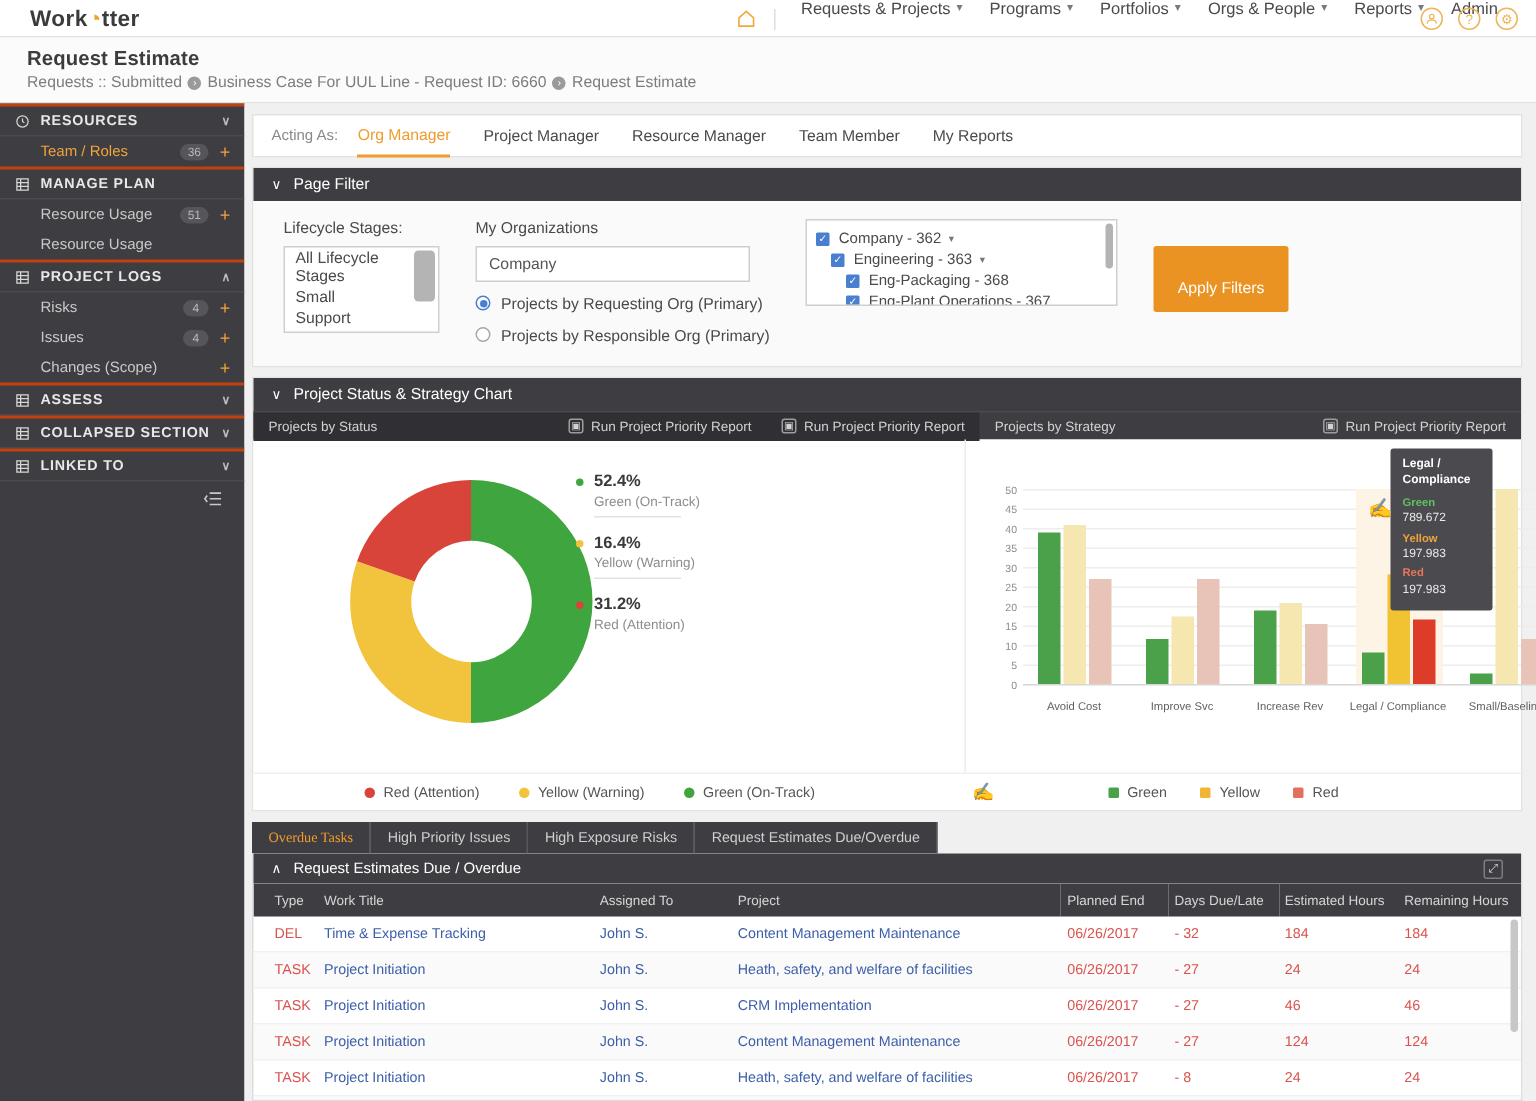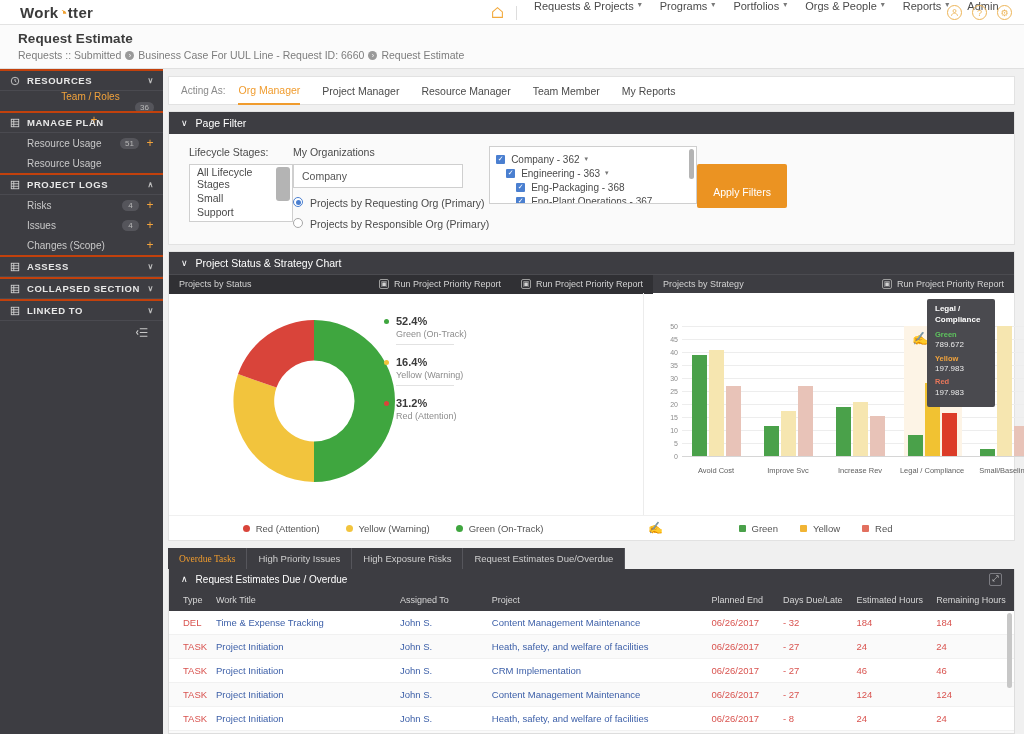--- a/index.html
+++ b/index.html
@@ -39,44 +39,44 @@
   
   .sidebar { width: 163px; background: #3d3d42; flex: none; display: flex; flex-direction: column; }
   .sb-group {
     height: 22px; display: flex; align-items: center; padding: 0 9px;
     color: #e8e8e8; font-size: 9.5px; font-weight: bold; letter-spacing: .55px;
     border-bottom: 1px solid #4a4a50; border-top: 2px solid #c2410c; cursor: pointer;
   }
   .sb-group .g-ico { width: 11px; height: 11px; margin-right: 7px; display: flex; align-items: center; justify-content: center; color: #d8d8d8; }
   .sb-group .chev { margin-left: auto; font-size: 8px; color: #bdbdbd; }
   .sb-item { height: 20px; display: flex; align-items: center; padding: 0 9px 0 27px; font-size: 10px; color: #c9c9c9; cursor: pointer; }
-  .sb-item.active { color: #f2a33c; flex-direction: column; }
+  .sb-item.active { color: #f2a33c; }
   .sb-badge { margin-left: auto; background: #55555b; color: #b9b9b9; font-size: 8px; border-radius: 8px; padding: 1px 5px; min-width: 17px; text-align: center; }
   .sb-plus { color: #f2a33c; font-size: 12px; margin-left: 7px; width: 8px; text-align: center; }
   .sb-spacer { flex: 1; }
   .sb-foot { display: flex; justify-content: flex-end; padding: 6px 14px 10px 0; color: #c9c9c9; }
 
   
   .main { flex: 1; background: #f0f0f0; overflow: hidden; display: flex; flex-direction: column; padding: 7px 9px 0 5px; }
 
   .actingbar { background: #fff; border: 1px solid #e2e2e2; height: 29px; display: flex; align-items: center; padding: 0 12px; flex: none; }
   .acting-lbl { font-size: 10px; color: #8a8a8a; margin-right: 13px; }
   .acting-tab { font-size: 10.5px; color: #4a4a4a; margin-right: 22px; cursor: pointer; height: 29px; display: flex; align-items: center; }
   .acting-tab.active { color: #f09c2e; border-bottom: 2px solid #f09c2e; }
 
   .panel { background: #fff; border: 1px solid #e2e2e2; border-top: none; flex: none; }
   .panel-head { background: #3d3d42; color: #fff; height: 22px; display: flex; align-items: center; padding: 0 12px; font-size: 10.5px; cursor: pointer; }
   .panel-head .chev { margin-right: 8px; font-size: 9px; }
 
-  .filterbody { display: flex; padding: 12px 14px 14px 20px; background: #fafafa; }
+  .filterbody { display: flex; padding: 12px 14px 14px 20px; gap: 24px; background: #fafafa; }
   .f-label { font-size: 10.5px; color: #4a4a4a; margin-bottom: 6px; }
   .lcbox { width: 104px; height: 58px; border: 1px solid #cfcfcf; background: #fff; overflow: hidden; position: relative; }
   .lcbox div { font-size: 10.5px; color: #4a4a4a; padding: 1px 7px; }
   .lc-scroll { position: absolute; right: 2px; top: 2px; width: 5px; height: 34px; background: #b4b4b4; border-radius: 3px; }
-  .orgin { width: 170px; height: 24px; border: 1px solid #cfcfcf; background: #fff; font-size: 10.5px; color: #555; display: flex; align-items: center; padding: 0 8px; }
+  .orgin { width: 183px; height: 24px; border: 1px solid #cfcfcf; background: #fff; font-size: 10.5px; color: #555; display: flex; align-items: center; padding: 0 8px; }
   .radio-row { display: flex; margin-top: 9px; font-size: 10.5px; color: #4a4a4a; }
   .radio { width: 10px; height: 10px; border-radius: 50%; border: 1px solid #a7a7a7; margin-right: 7px; background: #fff; display: inline-flex; align-items: center; justify-content: center; flex: none; }
   .radio.on { border-color: #4a7fd0; }
   .radio.on::after { content: ""; width: 5px; height: 5px; border-radius: 50%; background: #4a7fd0; }
   .treebox { width: 208px; height: 58px; border: 1px solid #cfcfcf; background: #fff; position: relative; overflow: hidden; padding: 5px 0 0 0; }
   .tnode { font-size: 10px; color: #4a4a4a; display: flex; align-items: center; padding: 1.5px 6px; }
   .cb { width: 9px; height: 9px; background: #4a7fd0; border-radius: 1px; margin-right: 6px; color: #fff; font-size: 7px; display: inline-flex; align-items: center; justify-content: center; flex: none; }
   .tcaret { margin-left: 5px; font-size: 7px; color: #777; }
   .tree-scroll { position: absolute; right: 2px; top: 2px; width: 5px; height: 30px; background: #b4b4b4; border-radius: 3px; }
   .applybtn { background: #eb9322; color: #fff; border: none; font-size: 10.5px; padding: 22px 16px; border-radius: 2px; cursor: pointer; margin-top: 18px; height: 25px; }

